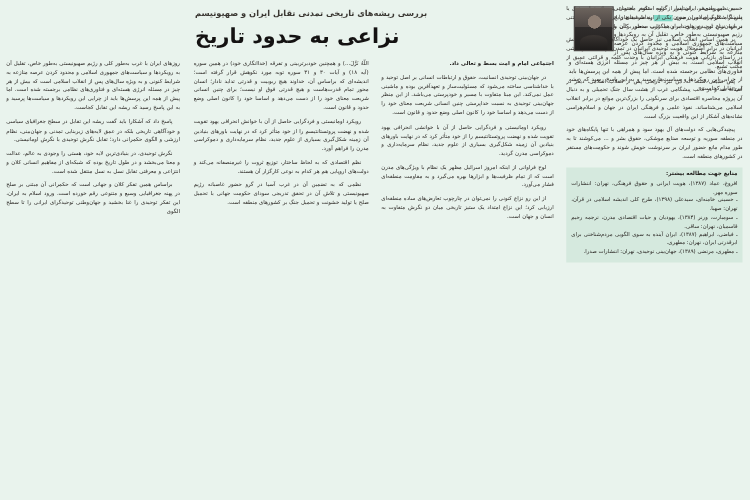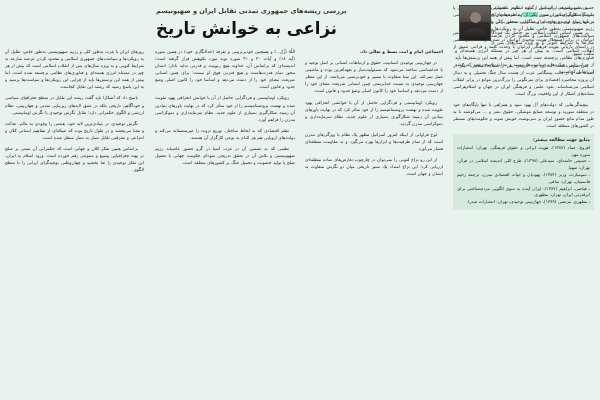--- a/index.html
+++ b/index.html
@@ -193,22 +193,22 @@
 
   <div class="col col-d">
     <div style="height:46px"></div>
     <p class="ptext">روزهای ایران با غرب به‌طور کلی و رژیم صهیونیستی به‌طور خاص، تقلیل آن به رویکردها و سیاست‌های جمهوری اسلامی و محدود کردن عرصه منازعه به شرایط کنونی و به ویژه سال‌های پس از انقلاب اسلامی است که بیش از هر چیز در مسئله انرژی هسته‌ای و فناوری‌های نظامی برجسته شده است. اما پیش از همه این پرسش‌ها باید از چرایی این رویکردها و سیاست‌ها پرسید و به این پاسخ رسید که ریشه این تقابل کجاست.</p>
     <p class="ptext indent">پاسخ داد که آشکارا باید گفت ریشه این تقابل در سطح جغرافیای سیاسی و خودآگاهی تاریخی بلکه در عمق لایه‌های زیربنایی تمدنی و جهان‌بینی، نظام ارزشی و الگوی حکمرانی دارد؛ تقابل نگرش توحیدی با نگرش اومانیستی.</p>
     <p class="ptext indent">نگرش توحیدی، در بنیادی‌ترین لایه خود، هستی را وجودی به عالم، عدالت و معنا می‌بخشد و در طول تاریخ بوده که شبکه‌ای از مفاهیم انسانی کلان و انتزاعی و معرفتی تقابل نسل به نسل منتقل شده است.</p>
     <p class="ptext indent">براساس همین تفکر کلان و جهانی است که حکمرانی آن مبتنی بر صلح در پهنه جغرافیایی وسیع و متنوعی رقم خورده است. ورود اسلام به ایران، این تفکر توحیدی را غنا بخشید و جهان‌وطنی توحیدگرای ایرانی را تا سطح الگوی</p>
   </div>
 
   <div class="headzone">
-    <p class="kicker">بررسی ریشه‌های جمهوری تمدنی تقابل ایران و صهیونیسم</p>
-    <h1 class="headline">نزاعی به خوانش تاریخ</h1>
+    <p class="kicker">بررسی ریشه‌های تاریخی تمدنی تقابل ایران و صهیونیسم</p>
+    <h1 class="headline">نزاعی به حدود تاریخ</h1>
   </div>
 
   <div class="authorblock">
     <div class="author-photo"></div>
     <p class="author-text"><span>حسین مهربانی‌فر، استادیار گروه علوم اجتماعی دانشگاه علوم اسلامی رضوی</span> <span class="hl">یکی از</span> <span>پنداشت‌های رایج درباره نزاع این روزهای ایران با غرب به‌طور کلی و رژیم صهیونیستی به‌طور خاص، تقلیل آن به رویکردها و سیاست‌های جمهوری اسلامی و محدود کردن عرصه منازعه به شرایط کنونی و به ویژه سال‌های پس از انقلاب اسلامی است. به ‌بیش از هر چیز در مسئله انرژی هسته‌ای و فناوری‌های نظامی برجسته شده است. اما پیش از همه این پرسش‌ها باید از چرایی این رویکردها و سیاست‌ها پرسید و به این پاسخ رسید که ریشه این تقابل کجاست.</span></p>
   </div>
 
 </div>
 
 </body></html>

